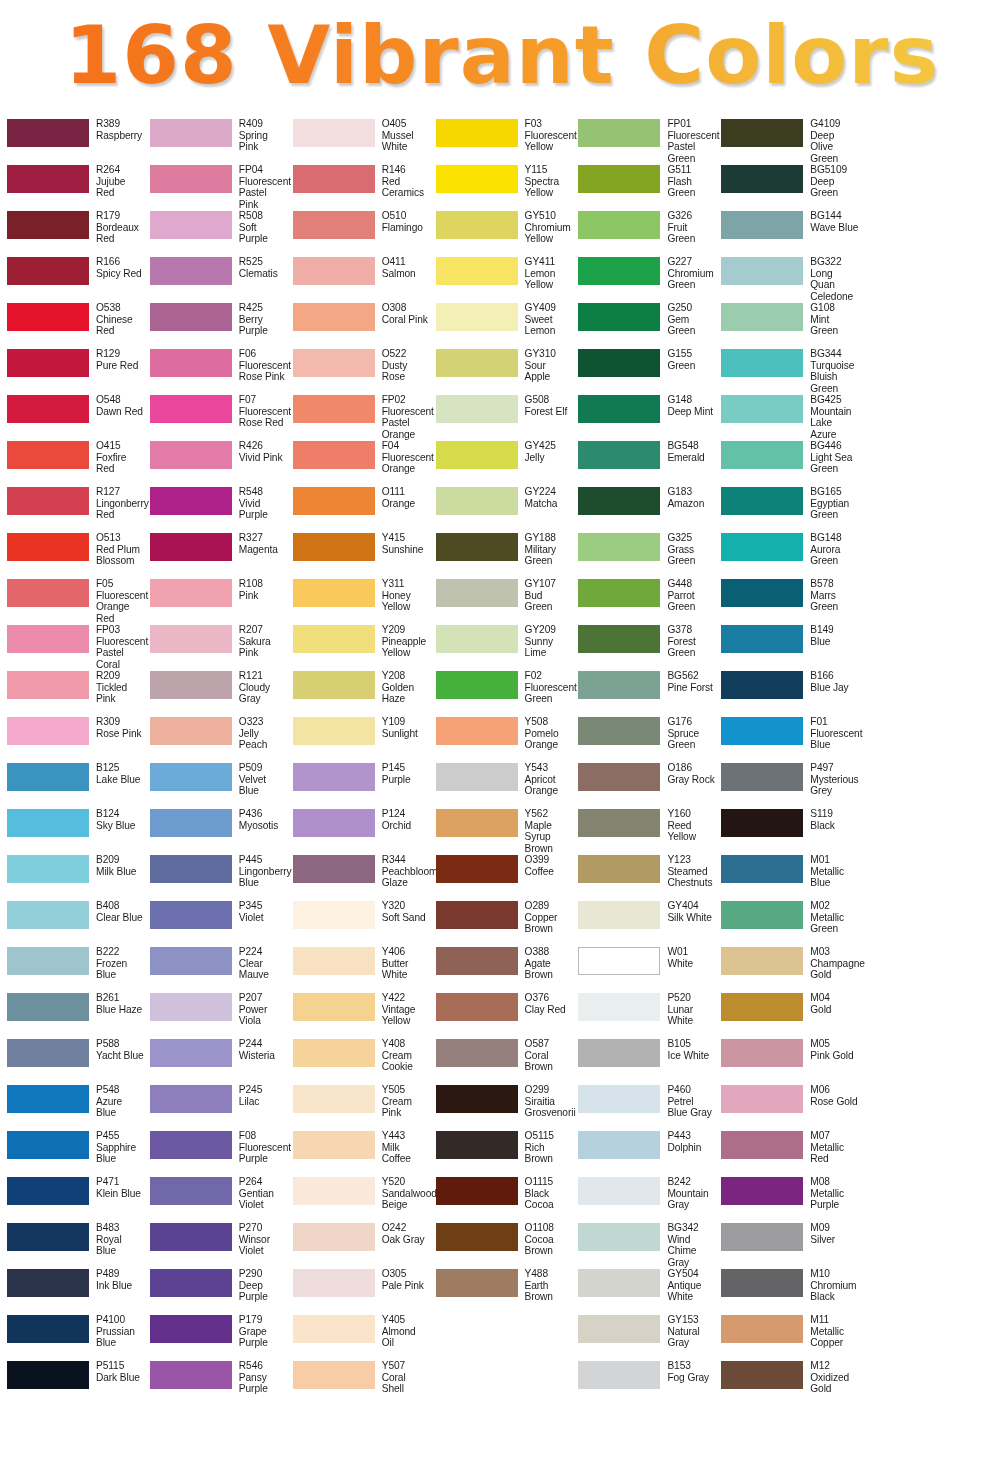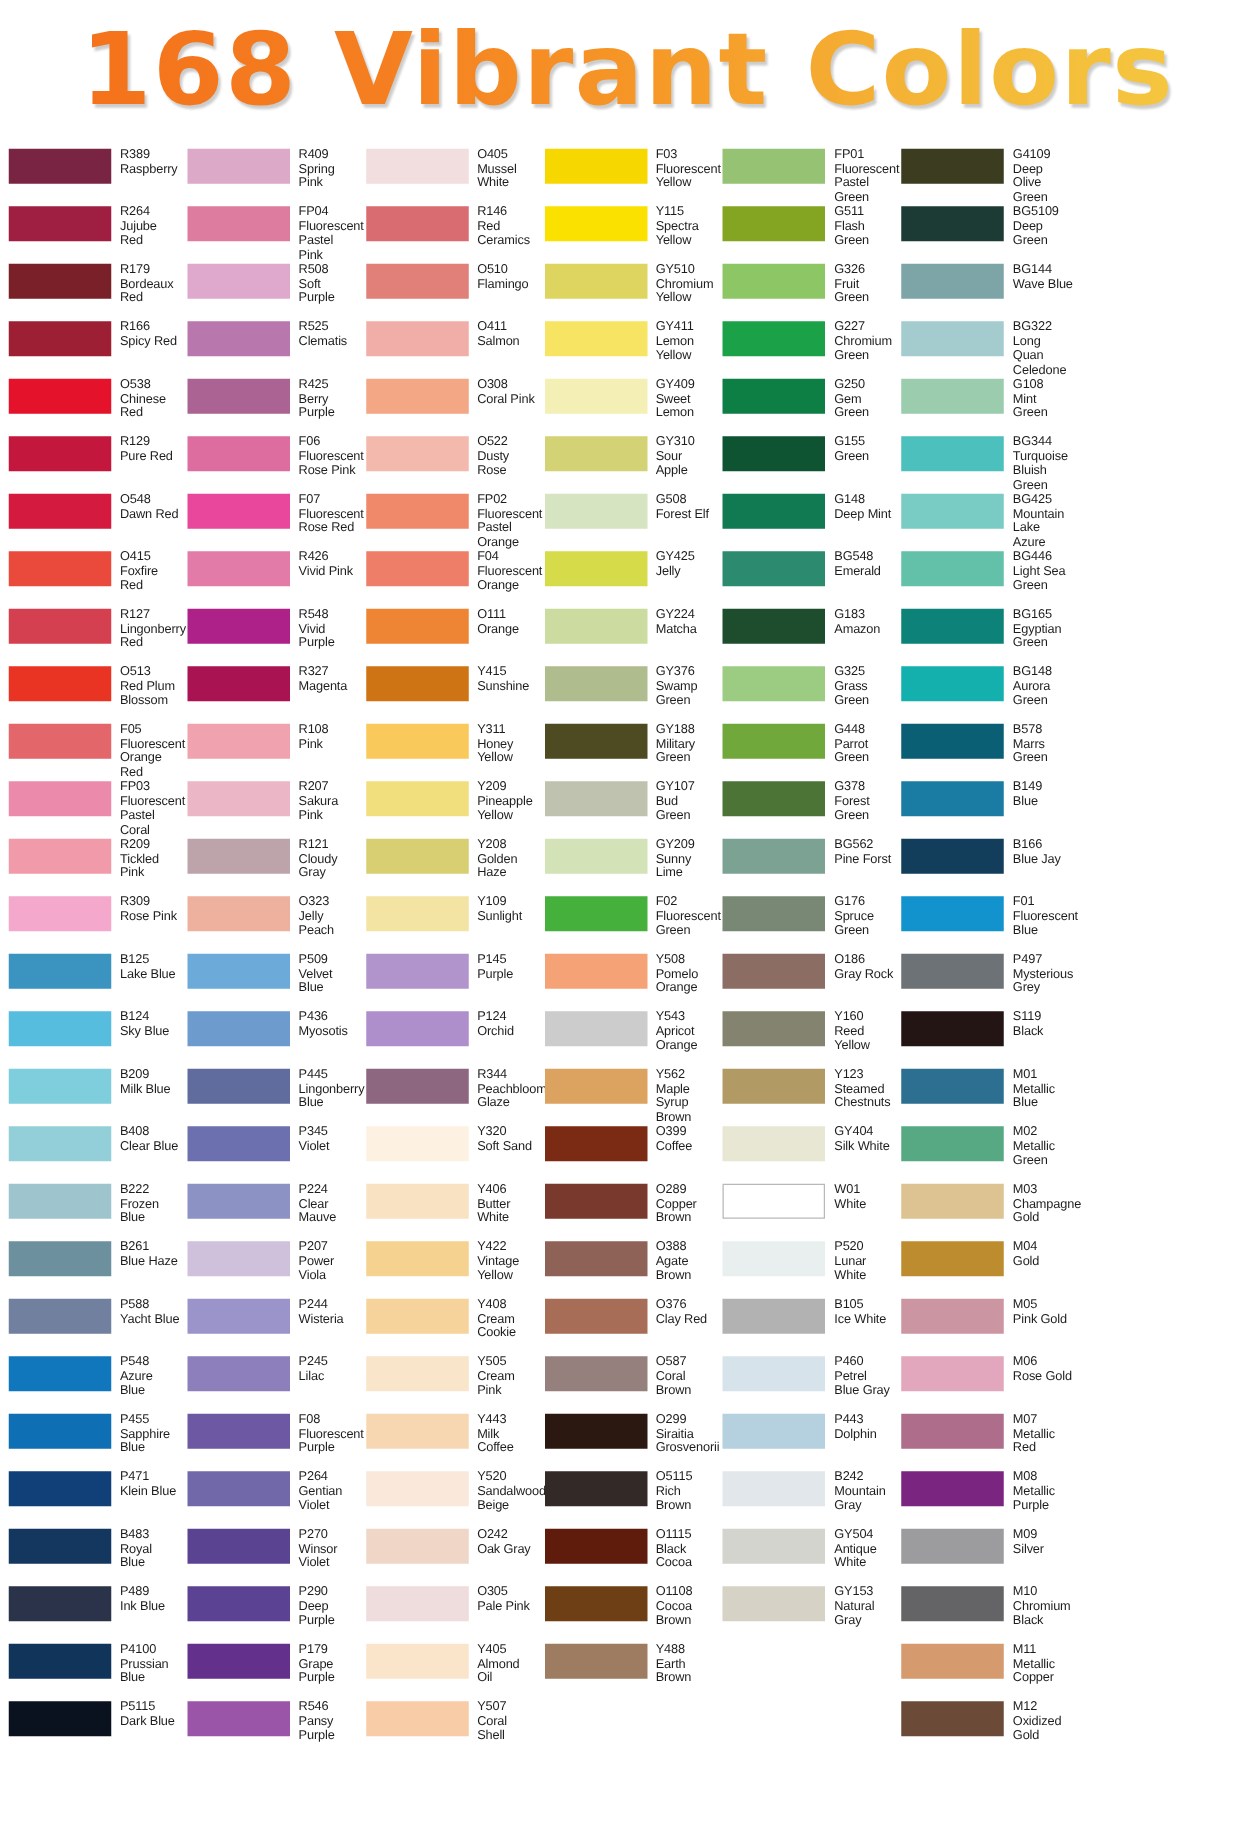--- a/index.html
+++ b/index.html
@@ -742,27 +742,20 @@
         </div>
       </div>
       <div class="color-item">
         <div class="swatch" title="GY224 Matcha" style="background: rgb(204, 219, 160);"></div>
         <div class="label-box">
           <span class="label-code">GY224</span>
           <span class="label-name">Matcha</span>
         </div>
       </div>
       <div class="color-item">
-        <div class="swatch" title="GY376 Swamp Green" style="background: rgb(175, 188, 142);"></div>
-        <div class="label-box">
-          <span class="label-code">GY376</span>
-          <span class="label-name">Swamp Green</span>
-        </div>
-      </div>
-      <div class="color-item">
         <div class="swatch" title="GY188 Military Green" style="background: rgb(78, 74, 34);"></div>
         <div class="label-box">
           <span class="label-code">GY188</span>
           <span class="label-name">Military Green</span>
         </div>
       </div>
       <div class="color-item">
         <div class="swatch" title="GY107 Bud Green" style="background: rgb(190, 194, 174);"></div>
         <div class="label-box">
           <span class="label-code">GY107</span>
@@ -1038,31 +1031,45 @@
         </div>
       </div>
       <div class="color-item">
         <div class="swatch" title="B242 Mountain Gray" style="background: rgb(225, 231, 234);"></div>
         <div class="label-box">
           <span class="label-code">B242</span>
           <span class="label-name">Mountain Gray</span>
         </div>
       </div>
       <div class="color-item">
+        <div class="swatch" title="BG342 Wind Chime Gray" style="background: rgb(191, 217, 210);"></div>
+        <div class="label-box">
+          <span class="label-code">BG342</span>
+          <span class="label-name">Wind Chime Gray</span>
+        </div>
+      </div>
+      <div class="color-item">
         <div class="swatch" title="GY504 Antique White" style="background: rgb(210, 212, 205);"></div>
         <div class="label-box">
           <span class="label-code">GY504</span>
           <span class="label-name">Antique White</span>
         </div>
       </div>
       <div class="color-item">
         <div class="swatch" title="GY153 Natural Gray" style="background: rgb(214, 210, 198);"></div>
         <div class="label-box">
           <span class="label-code">GY153</span>
           <span class="label-name">Natural Gray</span>
+        </div>
+      </div>
+      <div class="color-item">
+        <div class="swatch" title="B153 Fog Gray" style="background: rgb(211, 212, 214);"></div>
+        <div class="label-box">
+          <span class="label-code">B153</span>
+          <span class="label-name">Fog Gray</span>
         </div>
       </div>
     </div>
     <div class="color-column">
       <div class="color-item">
         <div class="swatch" title="G4109 Deep Olive Green" style="background: rgb(59, 60, 32);"></div>
         <div class="label-box">
           <span class="label-code">G4109</span>
           <span class="label-name">Deep Olive Green</span>
         </div>

